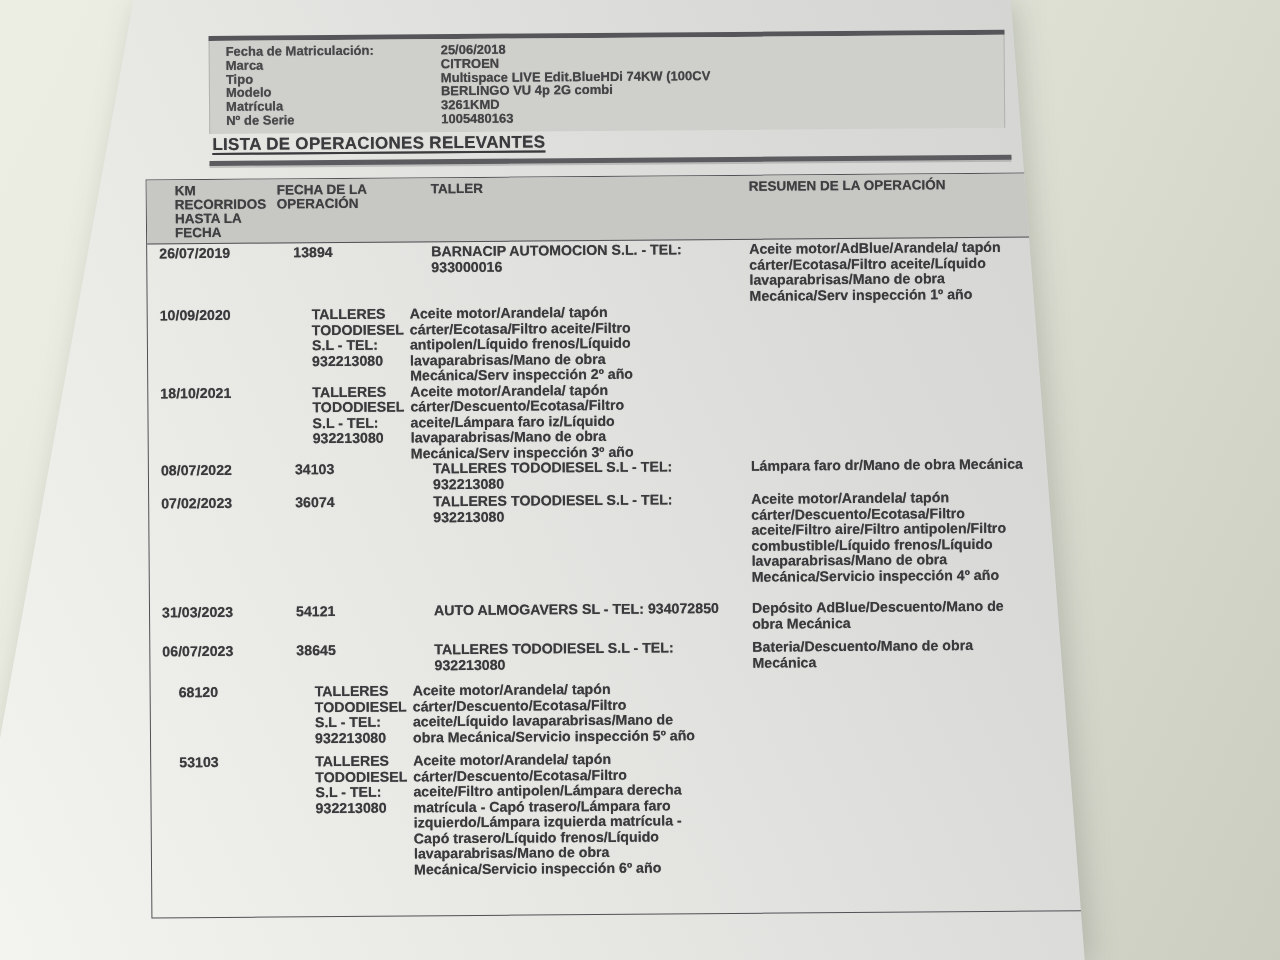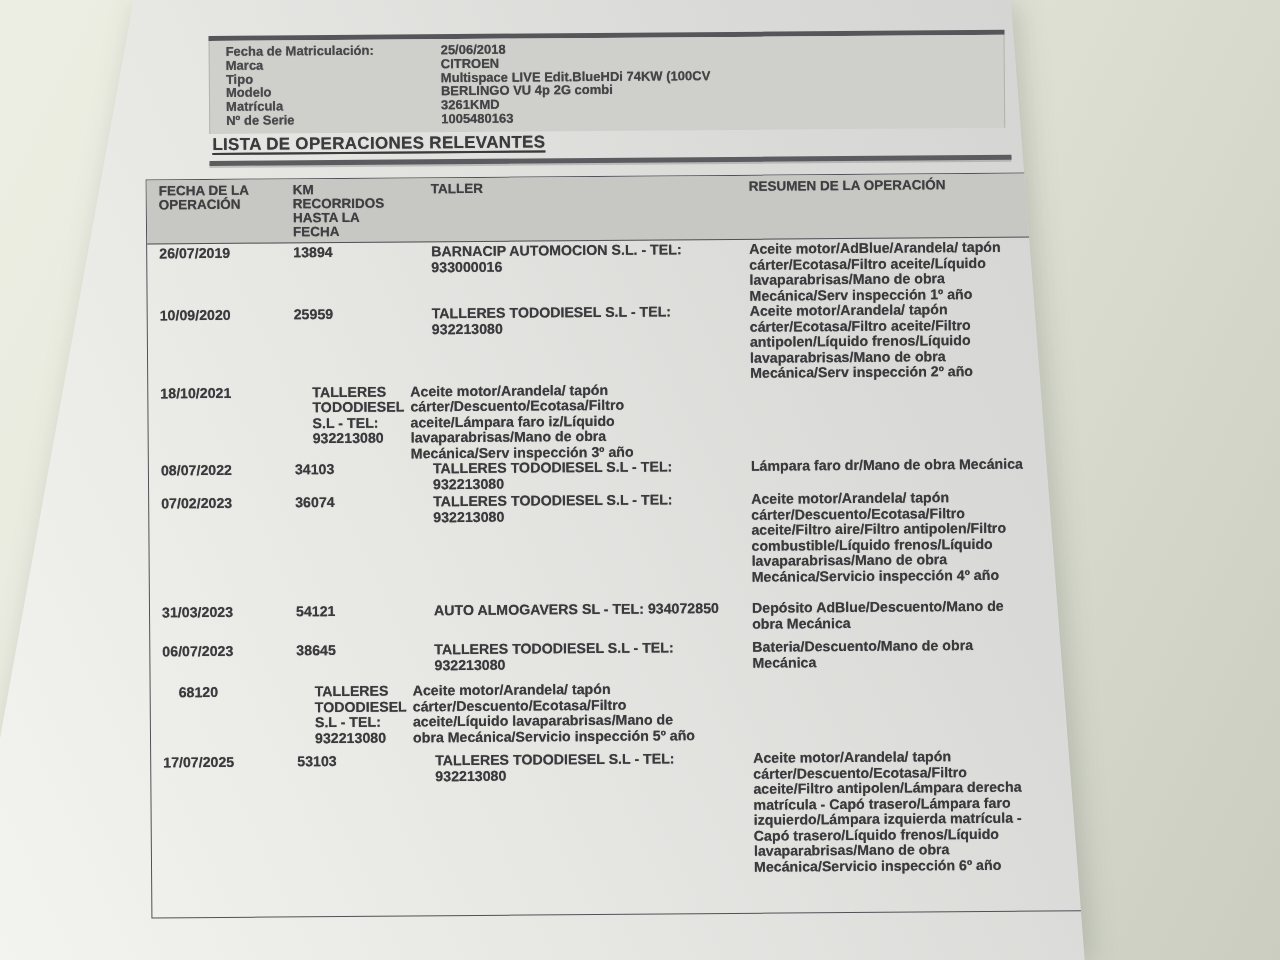--- a/index.html
+++ b/index.html
@@ -90,44 +90,43 @@
     <div class="info-value">1005480163</div>
   </div>
 </div>
         </div>
 
         <div class="doc-title">LISTA DE OPERACIONES RELEVANTES</div>
         <div class="title-rule"></div>
 
         <div class="ops-table">
           <div class="thead">
-            <div class="cell c-date">FECHA DE LA
-OPERACIÓN</div>
             <div class="cell c-km">KM
 RECORRIDOS
 HASTA LA
 FECHA</div>
+            <div class="cell c-date">FECHA DE LA
+OPERACIÓN</div>
             <div class="cell c-taller">TALLER</div>
             <div class="cell c-resumen">RESUMEN DE LA OPERACIÓN</div>
           </div>
           <div class="tbody" id="ops-rows">
   <div class="op-row">
     <div class="cell c-date">26/07/2019</div>
     <div class="cell c-km">13894</div>
     <div class="cell c-taller">BARNACIP AUTOMOCION S.L. - TEL:
 933000016</div>
     <div class="cell c-resumen">Aceite motor/AdBlue/Arandela/ tapón
 cárter/Ecotasa/Filtro aceite/Líquido
 lavaparabrisas/Mano de obra
 Mecánica/Serv inspección 1º año</div>
   </div>
 
   <div class="op-row">
     <div class="cell c-date">10/09/2020</div>
-    <div class="cell c-km">25959</div>
     <div class="cell c-taller">TALLERES TODODIESEL S.L - TEL:
 932213080</div>
     <div class="cell c-resumen">Aceite motor/Arandela/ tapón
 cárter/Ecotasa/Filtro aceite/Filtro
 antipolen/Líquido frenos/Líquido
 lavaparabrisas/Mano de obra
 Mecánica/Serv inspección 2º año</div>
   </div>
 
   <div class="op-row">
@@ -183,21 +182,20 @@
     <div class="cell c-km">68120</div>
     <div class="cell c-taller">TALLERES TODODIESEL S.L - TEL:
 932213080</div>
     <div class="cell c-resumen">Aceite motor/Arandela/ tapón
 cárter/Descuento/Ecotasa/Filtro
 aceite/Líquido lavaparabrisas/Mano de
 obra Mecánica/Servicio inspección 5º año</div>
   </div>
 
   <div class="op-row">
-    <div class="cell c-date">17/07/2025</div>
     <div class="cell c-km">53103</div>
     <div class="cell c-taller">TALLERES TODODIESEL S.L - TEL:
 932213080</div>
     <div class="cell c-resumen">Aceite motor/Arandela/ tapón
 cárter/Descuento/Ecotasa/Filtro
 aceite/Filtro antipolen/Lámpara derecha
 matrícula - Capó trasero/Lámpara faro
 izquierdo/Lámpara izquierda matrícula -
 Capó trasero/Líquido frenos/Líquido
 lavaparabrisas/Mano de obra

